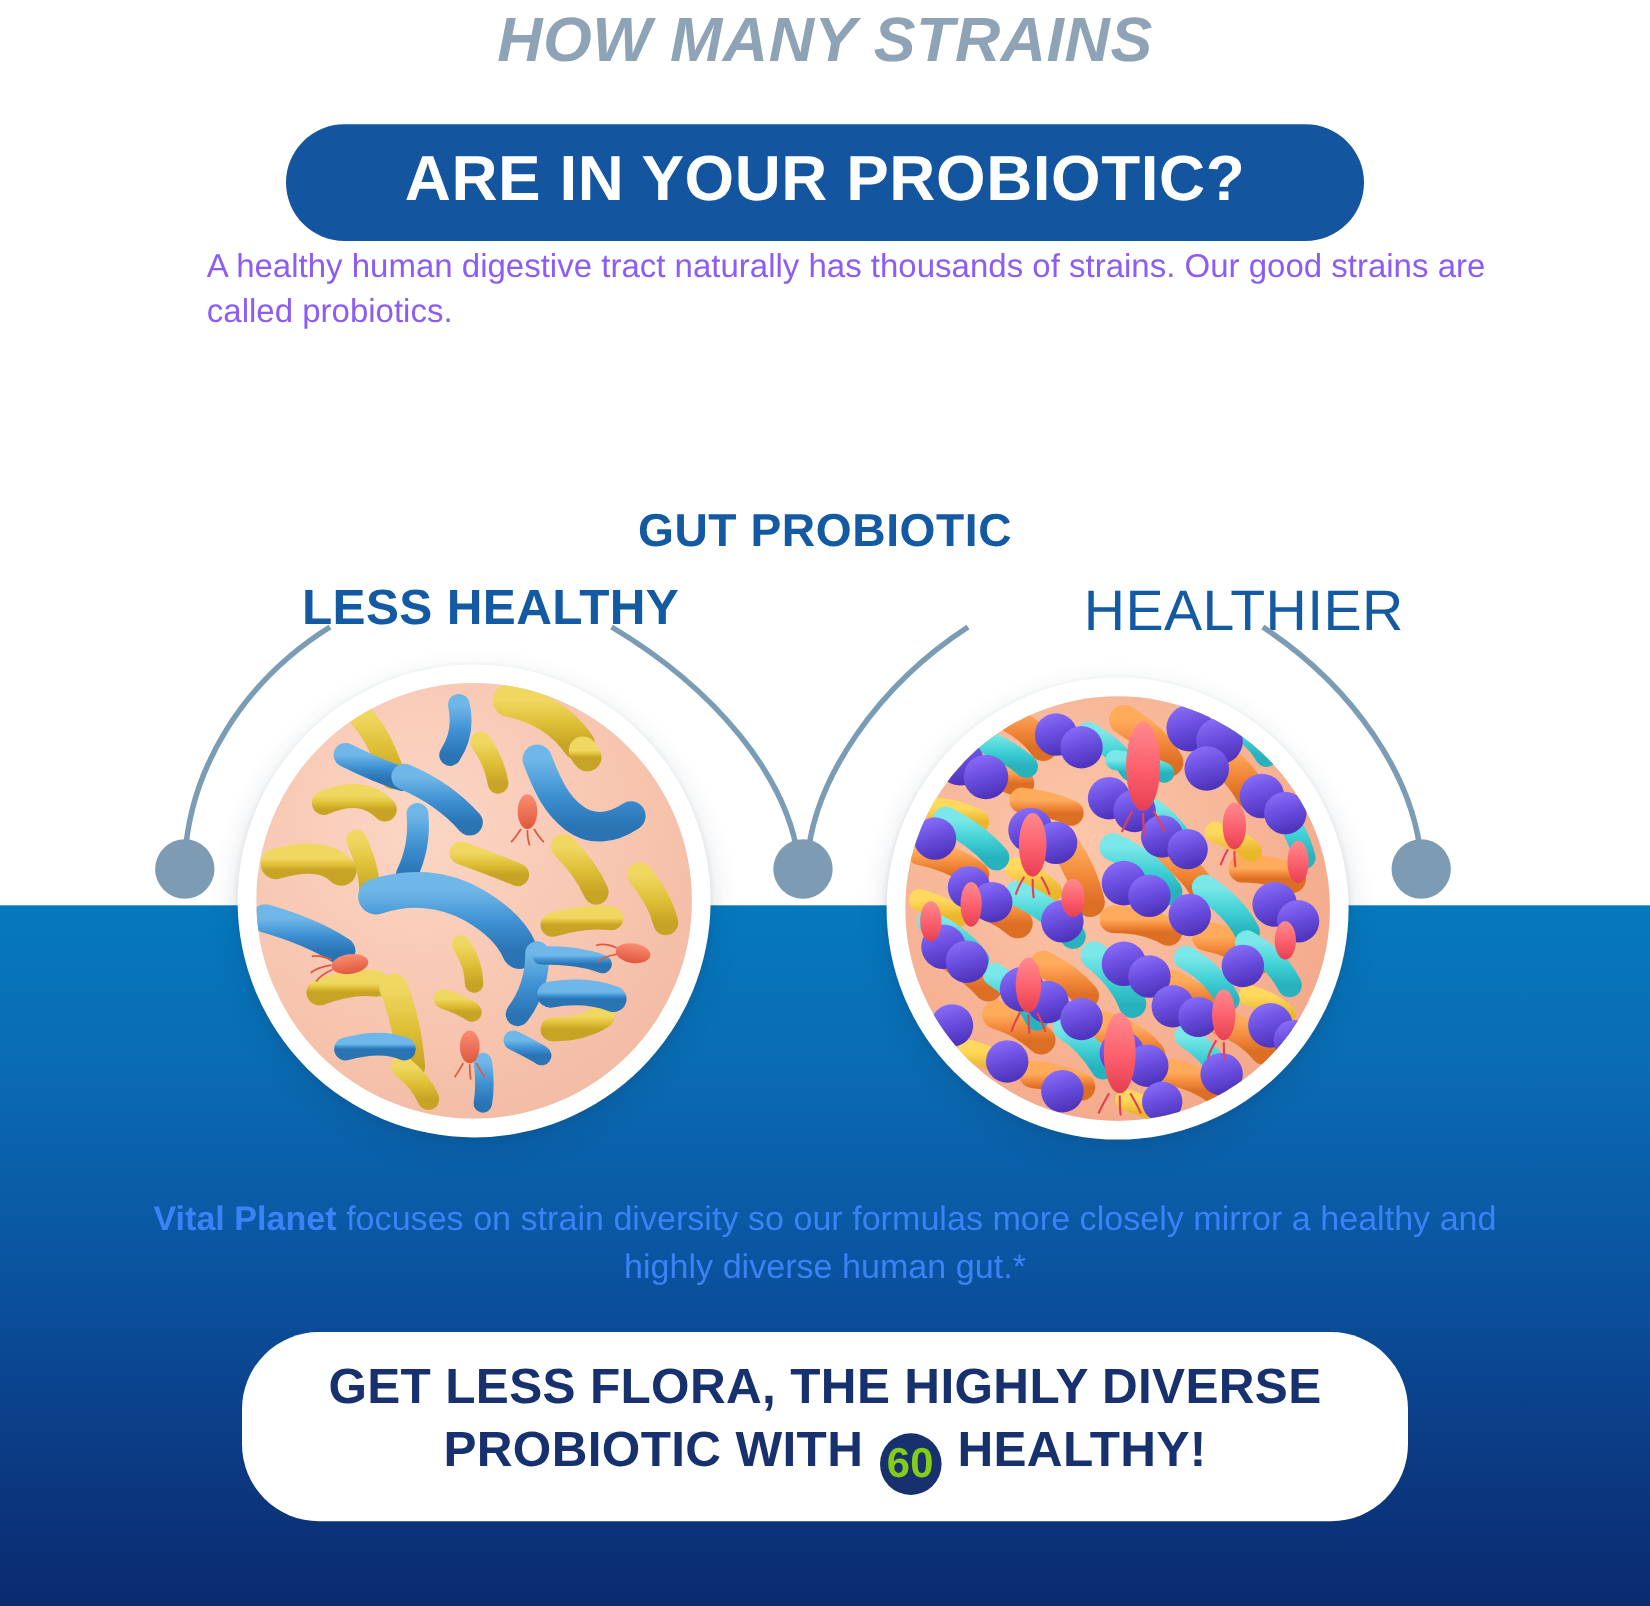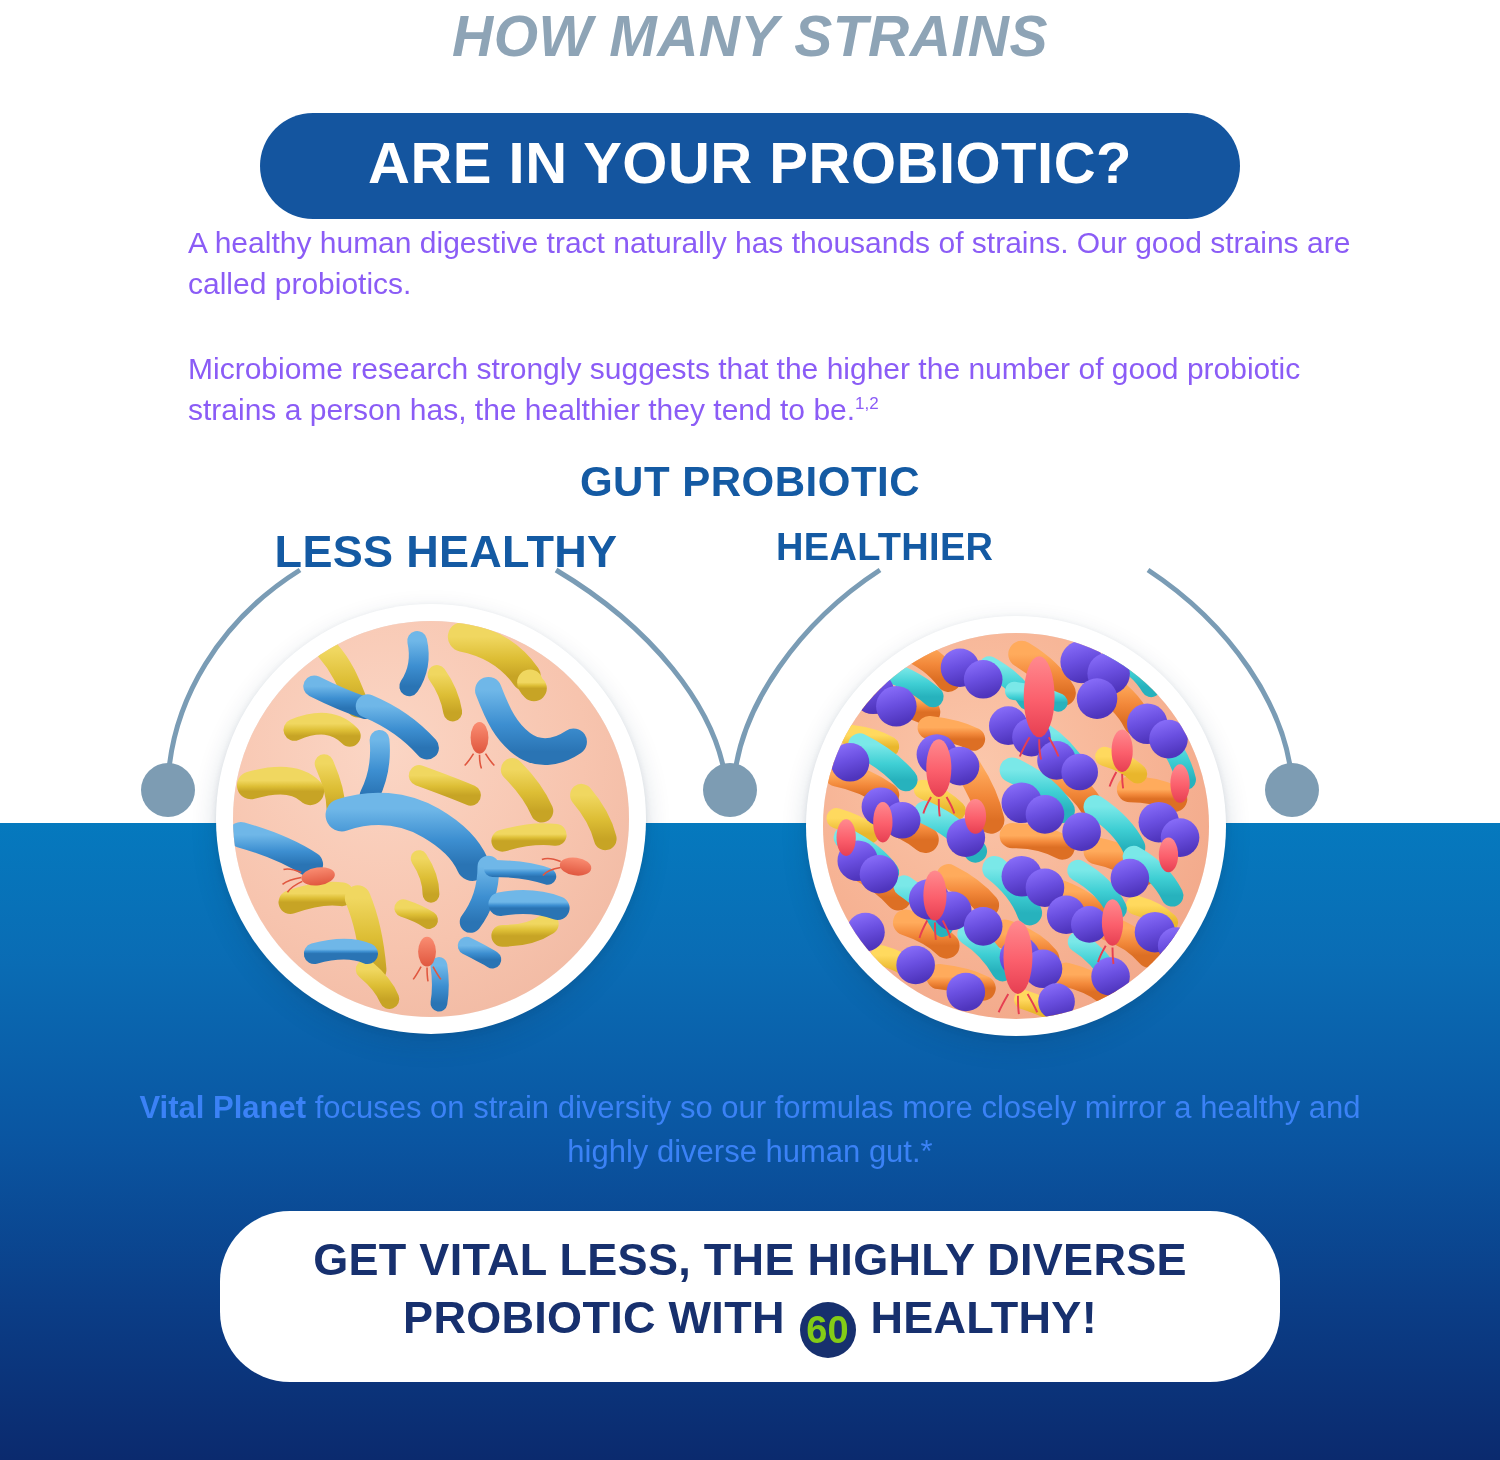--- a/index.html
+++ b/index.html
@@ -72,22 +72,22 @@
     color:#145aa3;
     letter-spacing:0.5px;
   }
   #label-less {
     position:absolute; left:196px; top:526px; width:500px;
     text-align:center;
     font-size:45px; font-weight:bold; color:#145aa3; letter-spacing:0.3px;
   }
   #label-more {
     position:absolute; left:776px; top:526px; width:500px;
-    text-align:left;
-    font-size:38px; font-weight:bold; color:#145aa3; letter-spacing:0.3px;
+    text-align:right;
+    font-size:52px; font-weight:normal; color:#145aa3; letter-spacing:0.3px;
   }
 
   
   #connectors {
     position:absolute; left:0; top:560px; width:1500px; height:300px;
     pointer-events:none;
   }
 
   
   .dish {
@@ -166,21 +166,20 @@
   <div id="kicker">HOW MANY STRAINS</div>
   <div id="title-pill-wrap">
     <div id="title-pill">
       <div id="title-text">ARE IN YOUR PROBIOTIC?</div>
     </div>
   </div>
 </div>
 
 <div id="intro">
   <div class="para">A healthy human digestive tract naturally has thousands of strains. Our good strains are called probiotics.</div>
-  <div class="para"><span>Microbiome research strongly suggests that the higher the number of good probiotic strains a person has, the healthier they tend to be.</span><span class="sup">1,2</span></div>
 </div>
 
 <div id="gut-diversity-title">GUT PROBIOTIC</div>
 <div id="label-less">LESS HEALTHY</div>
 <div id="label-more">HEALTHIER</div>
 
 <svg id="connectors" viewBox="0 0 1500 300">
   <path d="M 300 10 C 220 60, 172 140, 168 222" fill="none" stroke="#7a9cb5" stroke-width="5"></path>
   <path d="M 556 10 C 650 66, 716 146, 726 222" fill="none" stroke="#7a9cb5" stroke-width="5"></path>
   <path d="M 880 10 C 800 62, 740 146, 734 222" fill="none" stroke="#7a9cb5" stroke-width="5"></path>
@@ -413,16 +412,16 @@
         <ellipse cx="358" cy="230" rx="10" ry="18" fill="url(#hK)"></ellipse>
       </g>
     </svg>
   </div>
 </div>
 
 <div id="tagline"><b>Vital Planet</b><span> focuses on strain diversity so our formulas more closely mirror a healthy and highly diverse human gut.*</span></div>
 
 <div id="cta-wrap">
   <div id="cta-button">
-    <div class="cta-line">GET VITAL LESS, THE HIGHLY DIVERSE</div>
+    <div class="cta-line">GET LESS FLORA, THE HIGHLY DIVERSE</div>
     <div class="cta-line"><span>PROBIOTIC WITH</span> <span id="cta-badge">60</span> <span>HEALTHY!</span></div>
   </div>
 </div>
 
 </body></html>

